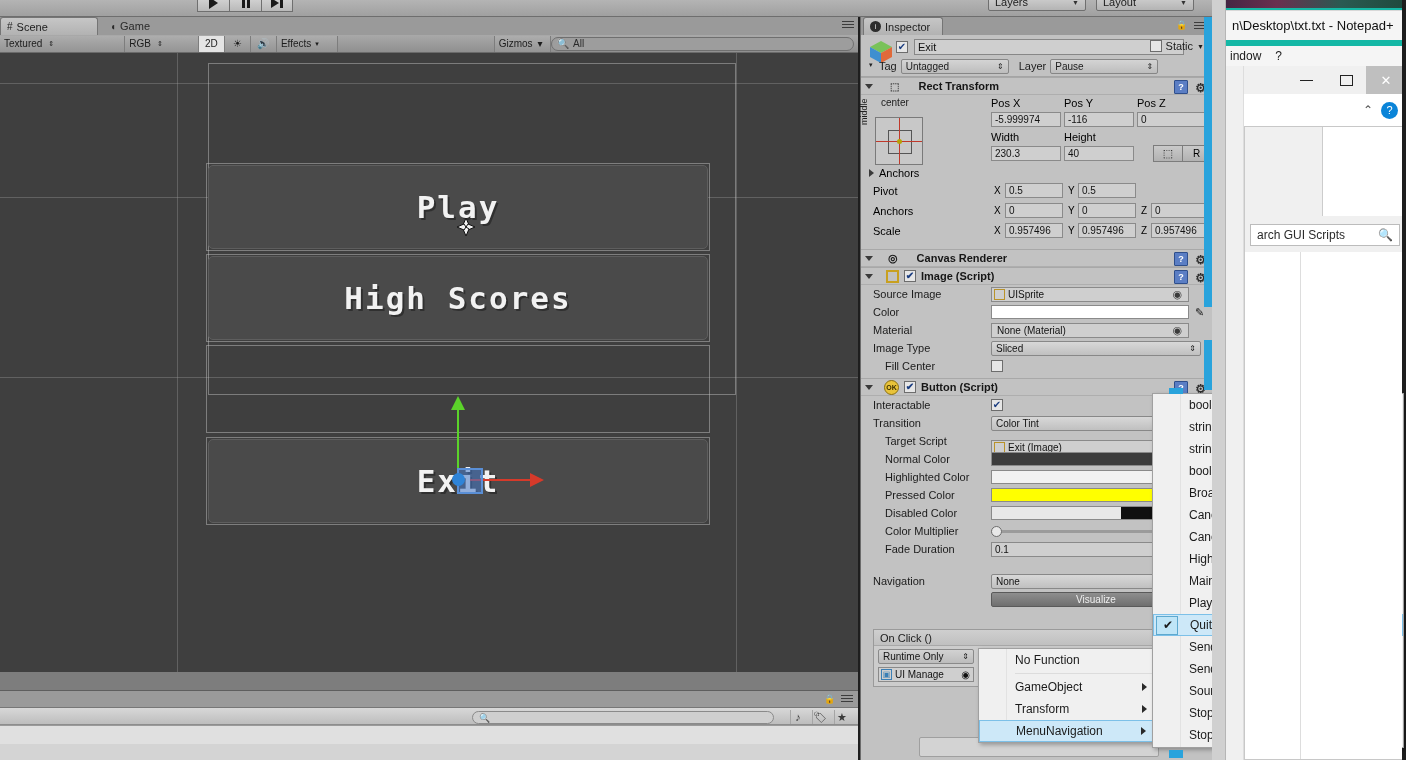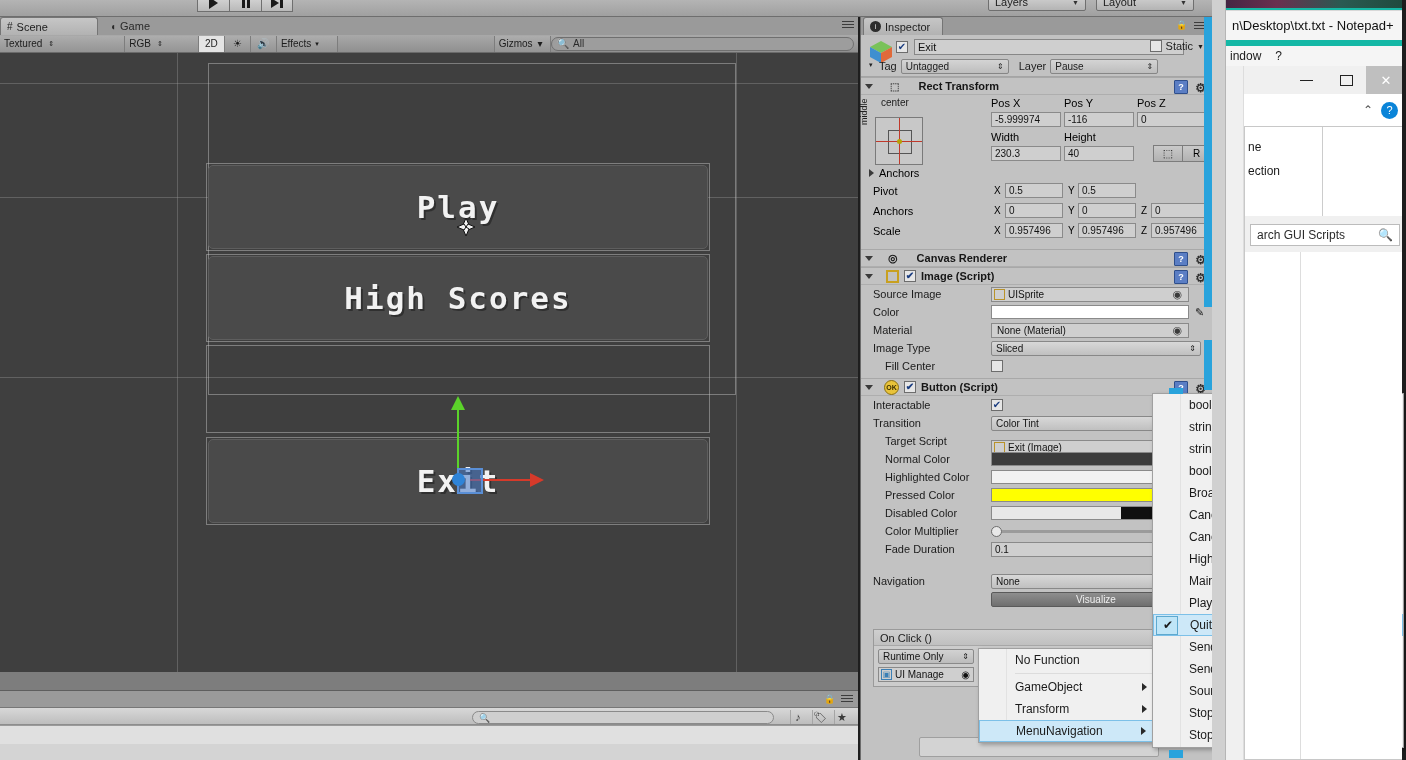--- a/index.html
+++ b/index.html
@@ -854,24 +854,20 @@
       </div>
       <div class="npp-btn close">
         <span>✕</span>
       </div>
     </div>
     <div class="npp-sub">
       <span style="font-size:12px;color:#555;">⌃</span>
       <span class="npp-help-circle">?</span>
     </div>
     <div class="npp-panel">
-      <div class="npp-tree">
-        <div>ne</div>
-        <div>ection</div>
-      </div>
       <div class="npp-tree-right"></div>
       <div class="npp-searchbox">
         <span>arch GUI Scripts</span>
         <span style="margin-left:auto;">🔍</span>
       </div>
       <div class="npp-content">
         <div class="vline"></div>
       </div>
       <div class="npp-panel-frame"></div>
     </div>

